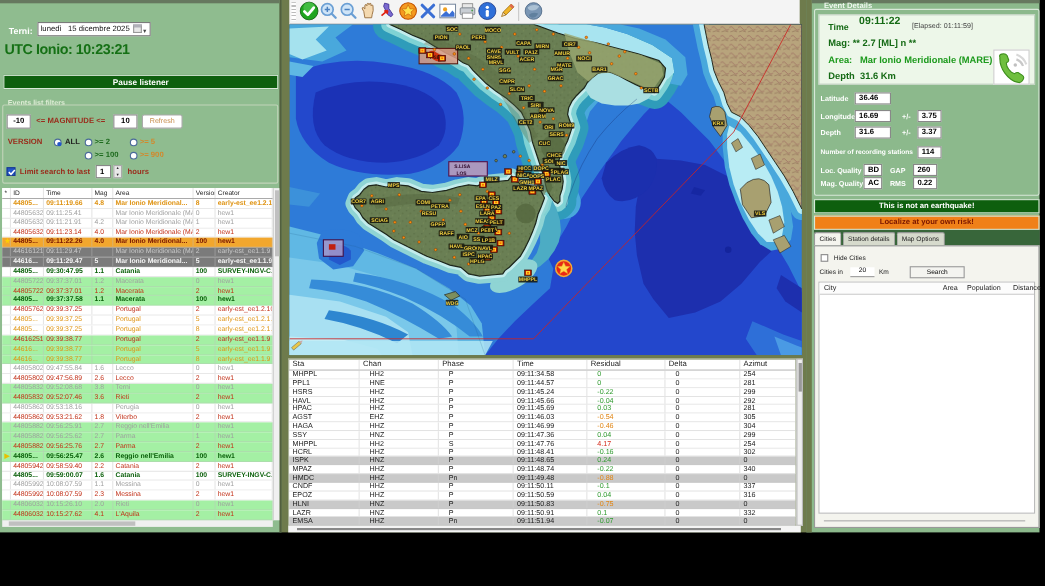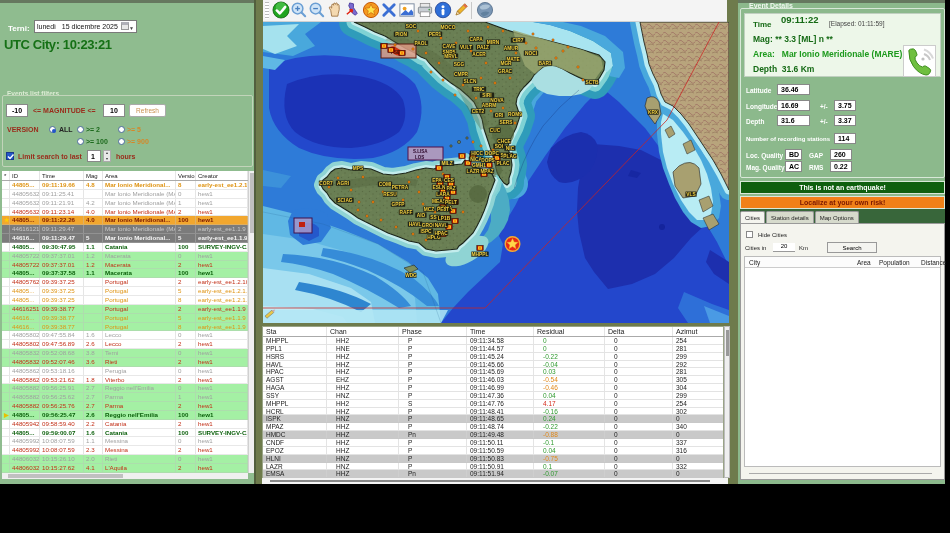--- a/index.html
+++ b/index.html
@@ -68,21 +68,22 @@
 .tabpage{position:absolute;left:2px;top:223px;width:205px;height:257px;background:#f4f4ee;border:1px solid #999;}
 .citytable{position:absolute;left:3px;top:32px;right:3px;bottom:12px;background:#fff;border:1px solid #bbb;}
 .chead{position:absolute;left:0;top:0;right:0;height:11px;background:#fcfcfc;border-bottom:1px solid #ccc;font-size:6.5px;color:#222;line-height:11px;}
 </style></head>
 <body>
 <div id="app">
   <div id="left">
     <div id="ltop"></div>
     <div id="dateLab">Terni:</div>
     <div id="datebox">&nbsp;lunedì&nbsp;&nbsp;&nbsp;15 dicembre 2025<span style="float:right;margin-top:1px;"><span style="display:inline-block;width:8px;height:8px;background:#e8e8e8;border:1px solid #999;border-top:3px solid #b0b0b8;"></span><span style="font-size:5px;color:#444;">▼</span>&nbsp;</span></div>
-    <div id="utc">UTC City: 10:23:21</div>
+    <div id="utc">UTC Ionio: 10:23:21</div>
+    <div id="pause">Pause listener</div>
 
 <div id="flttitle">Events list filters</div>
 <div id="filters">
  <div class="fin" style="left:3px;top:8px;width:22px;height:13px;line-height:12px;">-10</div>
  <div class="flab" style="left:30px;top:11px;font-size:7px;">&lt;= MAGNITUDE &lt;=</div>
  <div class="fin" style="left:100px;top:8px;width:22px;height:13px;line-height:12px;">10</div>
  <div style="position:absolute;left:126px;top:8px;width:37px;height:13px;background:#fff;border:1px solid #aaa;border-radius:2px;color:#c89050;font-size:6.5px;text-align:center;line-height:12px;">Refresh</div>
  <div class="flab" style="left:4px;top:30px;">VERSION</div>
  <div class="radio sel" style="left:46px;top:30px;"></div>
         <div style="position:absolute;left:56px;top:30px;font-size:7px;font-weight:bold;color:#222;">ALL</div>
@@ -1240,21 +1241,21 @@
   </div>
   <div id="right">
 
 <div style="position:absolute;left:0;top:0;width:100%;height:3px;background:#66785f;"></div>
 <div class="rgroup">
   <div class="rglabel">Event Details</div>
   <div class="rbox">
     <div style="position:absolute;left:8px;top:6px;font-weight:bold;color:#156a15;font-size:8px;">Time</div>
     <div style="position:absolute;left:36px;top:0;font-weight:bold;color:#156a15;font-size:9.5px;">09:11:22</div>
     <div style="position:absolute;left:84px;top:6px;color:#444;font-size:6.5px;">[Elapsed: 01:11:59]</div>
-    <div style="position:absolute;left:8px;top:20px;font-weight:bold;color:#156a15;font-size:8.5px;">Mag: ** 3.3 [ML] n **</div>
+    <div style="position:absolute;left:8px;top:20px;font-weight:bold;color:#156a15;font-size:8.5px;">Mag: ** 2.7 [ML] n **</div>
     <div style="position:absolute;left:8px;top:35px;font-weight:bold;color:#1d9a1d;font-size:8.5px;">Area:&nbsp;&nbsp; Mar Ionio Meridionale (MARE)</div>
     <div style="position:absolute;left:8px;top:50px;font-weight:bold;color:#156a15;font-size:8.5px;">Depth&nbsp; 31.6 Km</div>
     <div class="phone">
       <svg width="32" height="32" viewBox="0 0 32 32">
         <path d="M20,8 a10,10 0 0 1 6,6" stroke="#c8c8c8" stroke-width="2" fill="none"></path>
         <path d="M20,3.5 a15,15 0 0 1 9,9" stroke="#d8d8d8" stroke-width="2" fill="none"></path>
         <circle cx="19" cy="13" r="1.6" fill="#c0c0c0"></circle>
         <path d="M5,6 Q4,4 6.5,3.2 Q10,2 11.5,4.5 L13,8.5 Q13.2,10 11,11 Q10.5,13.5 13,17 Q15.5,20.5 18.5,21 Q20,19.5 21.5,20 L25.5,22.5 Q27.5,24 26,26.5 Q24.5,29.5 22,29 Q15,28 9.5,20.5 Q4.5,13.5 5,6 Z" fill="#6fbf3f" stroke="#3f8f1f" stroke-width="1"></path>
       </svg>
     </div>

